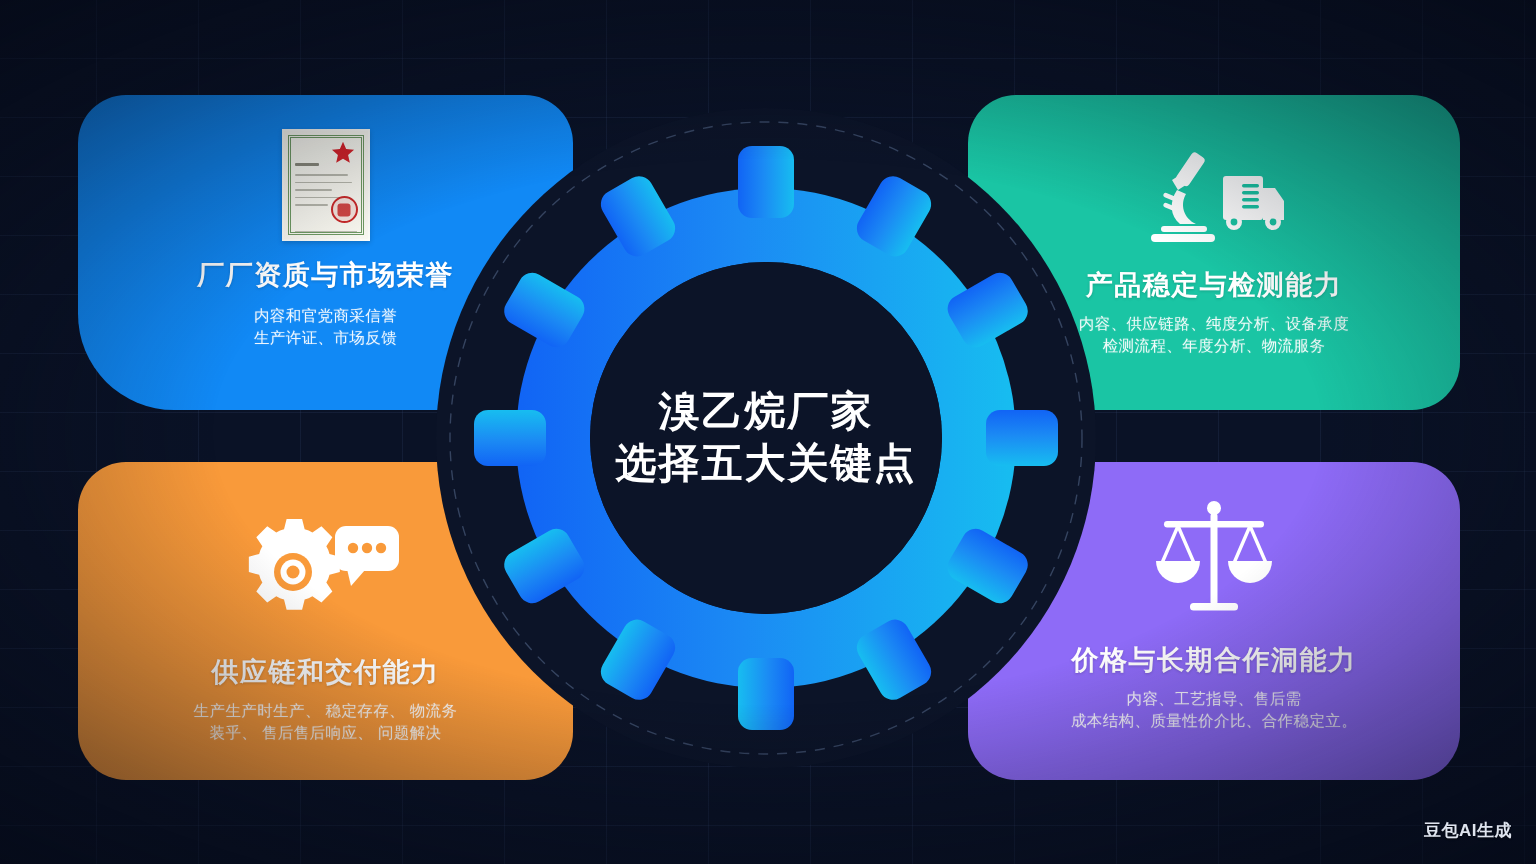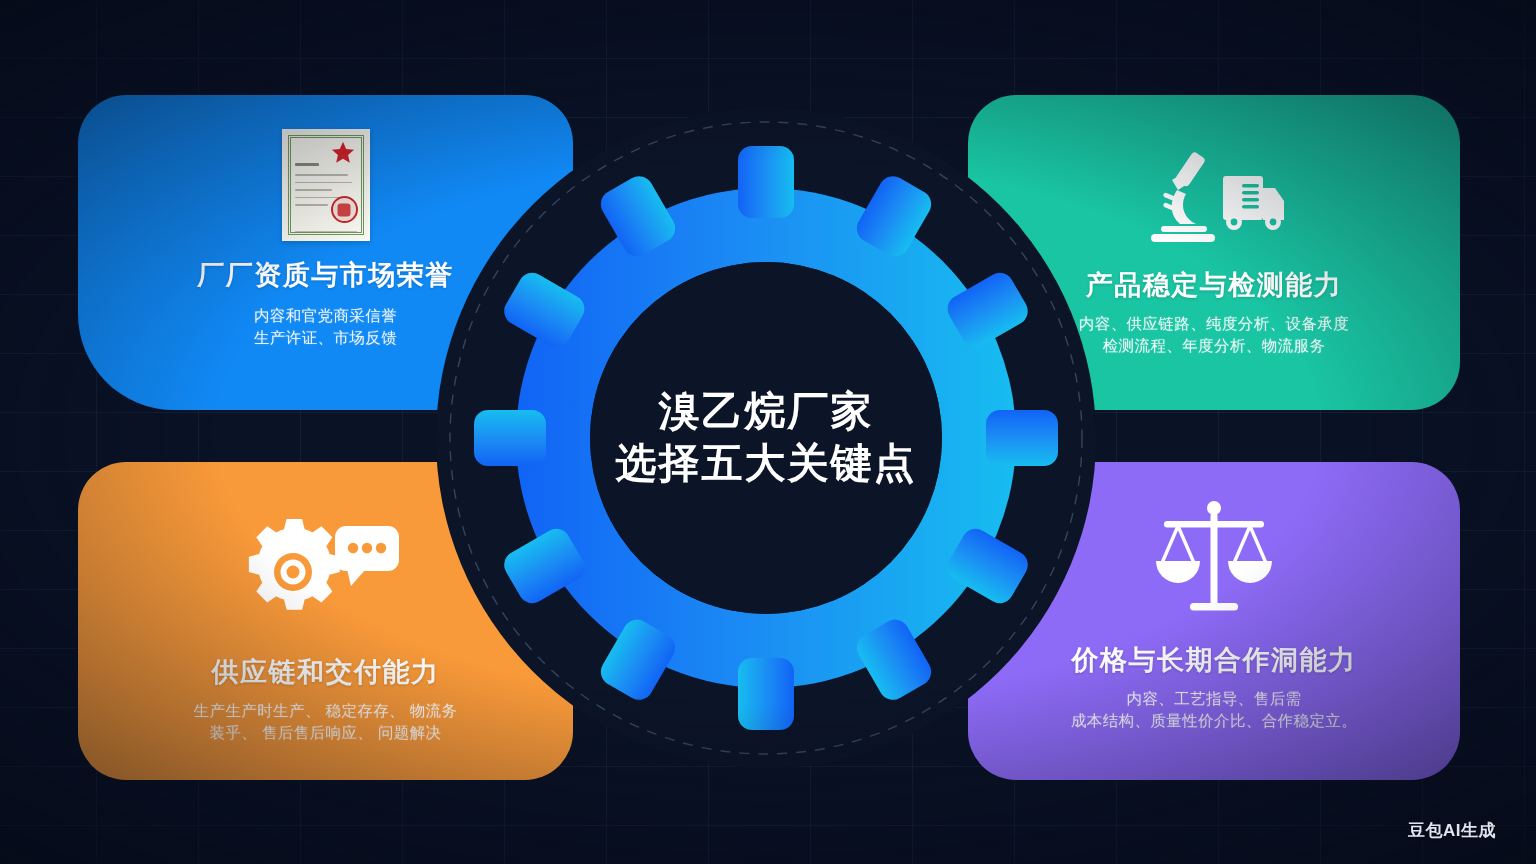--- a/index.html
+++ b/index.html
@@ -137,21 +137,21 @@
     width:13px; height:13px; border-radius:3px;
     background:#cb2a2a; opacity:0.85;
   }
   .cert .footer {
     position:absolute; left:11px; right:11px; bottom:7px;
     height:1.5px; background:#c2c2b5;
   }
 
   
   #watermark {
-    position:absolute; right:40px; bottom:22px;
+    position:absolute; right:24px; bottom:22px;
     color:#e8eef8; font-size:17px; font-weight:bold;
     letter-spacing:0.5px; opacity:0.96;
     text-shadow:0 1px 2px rgba(0,0,0,0.55);
     margin-top:12px;
   }
 </style>
 </head>
 <body>
 
 <div id="stage">

